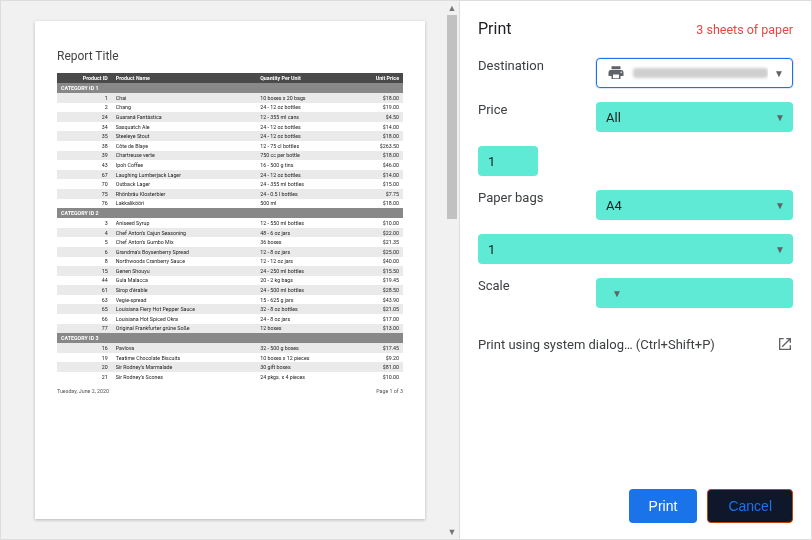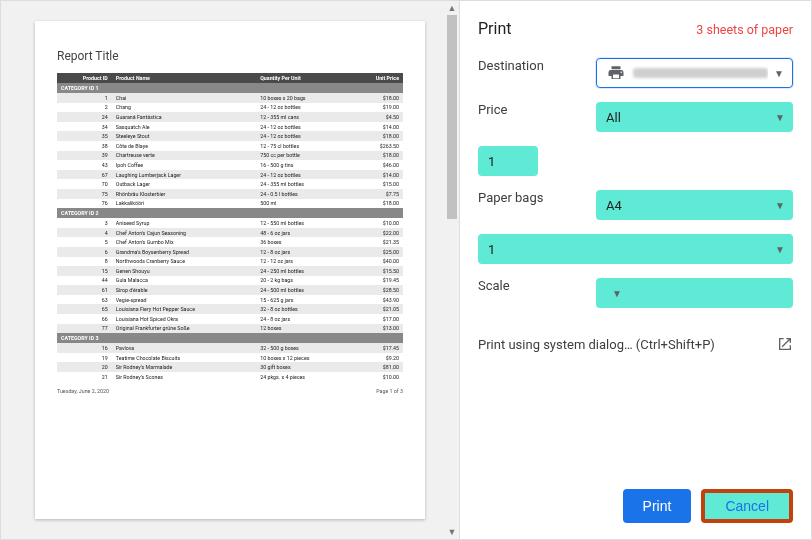--- a/index.html
+++ b/index.html
@@ -127,21 +127,21 @@
   }
   .btn {
     height: 34px;
     padding: 0 20px;
     border-radius: 4px;
     border: none;
     font-size: 14px;
     cursor: pointer;
   }
   .btn.primary { background: #1a73e8; color: #fff; }
-  .btn.secondary { background: #5eead4; color: #1a73e8; border: 4px solid #c2410c; }
+  .btn.secondary { background: #0f172a; color: #1a73e8; border: 1px solid #c2410c; }
 </style>
 </head>
 <body>
 
 <div class="preview">
   <div class="page">
     <div class="report-title">Report Title</div>
     <table>
       <thead>
         <tr>

